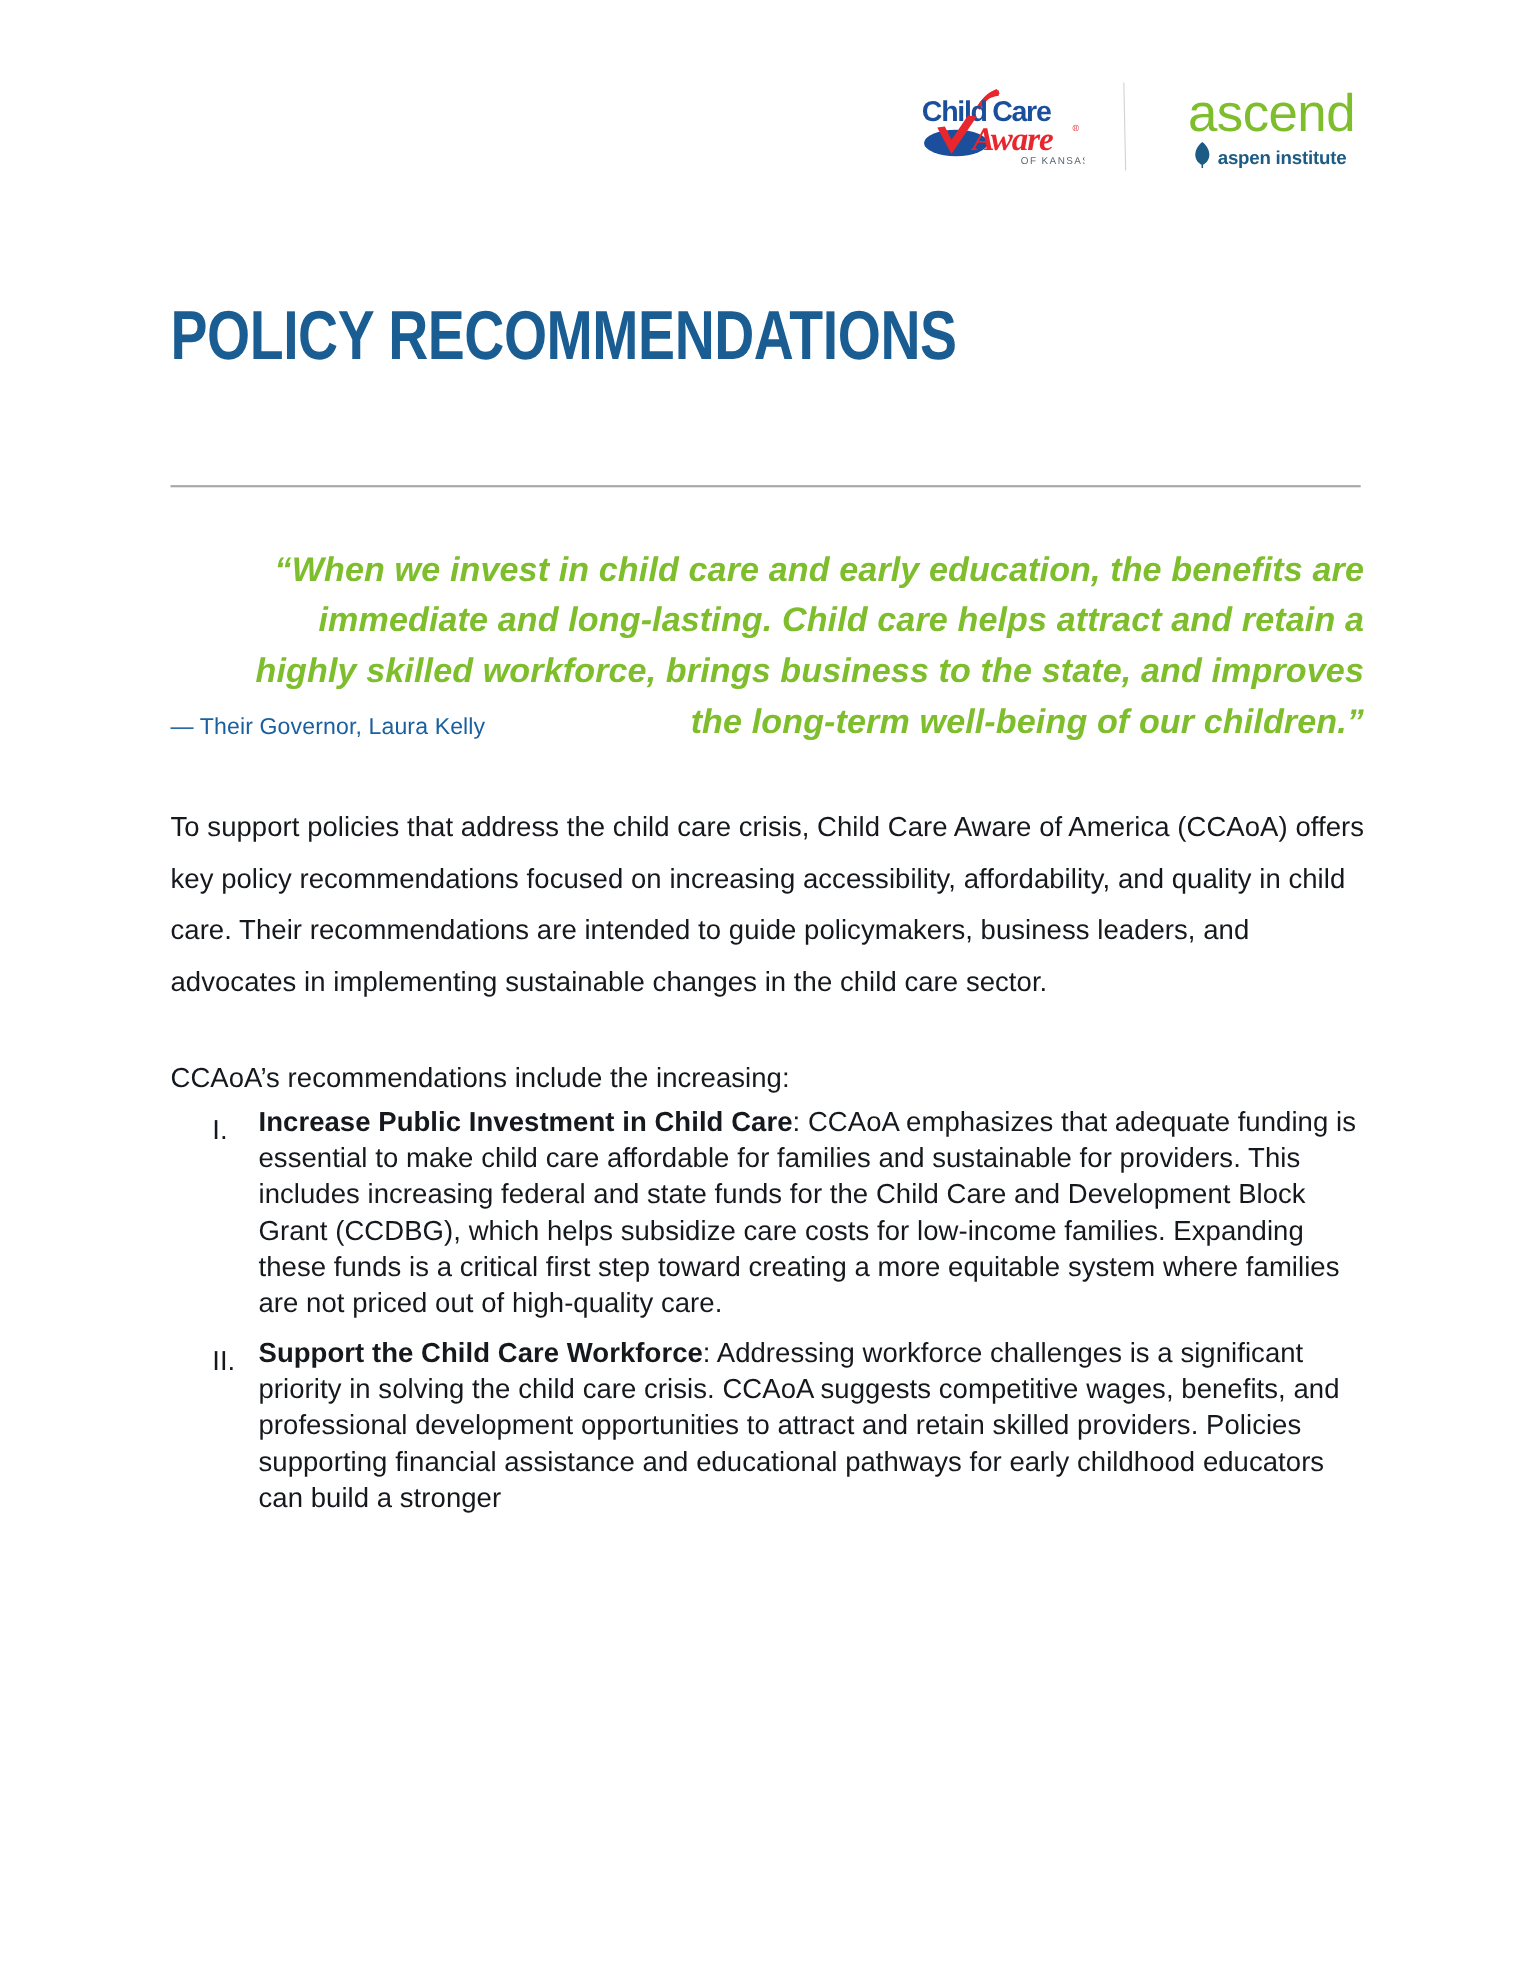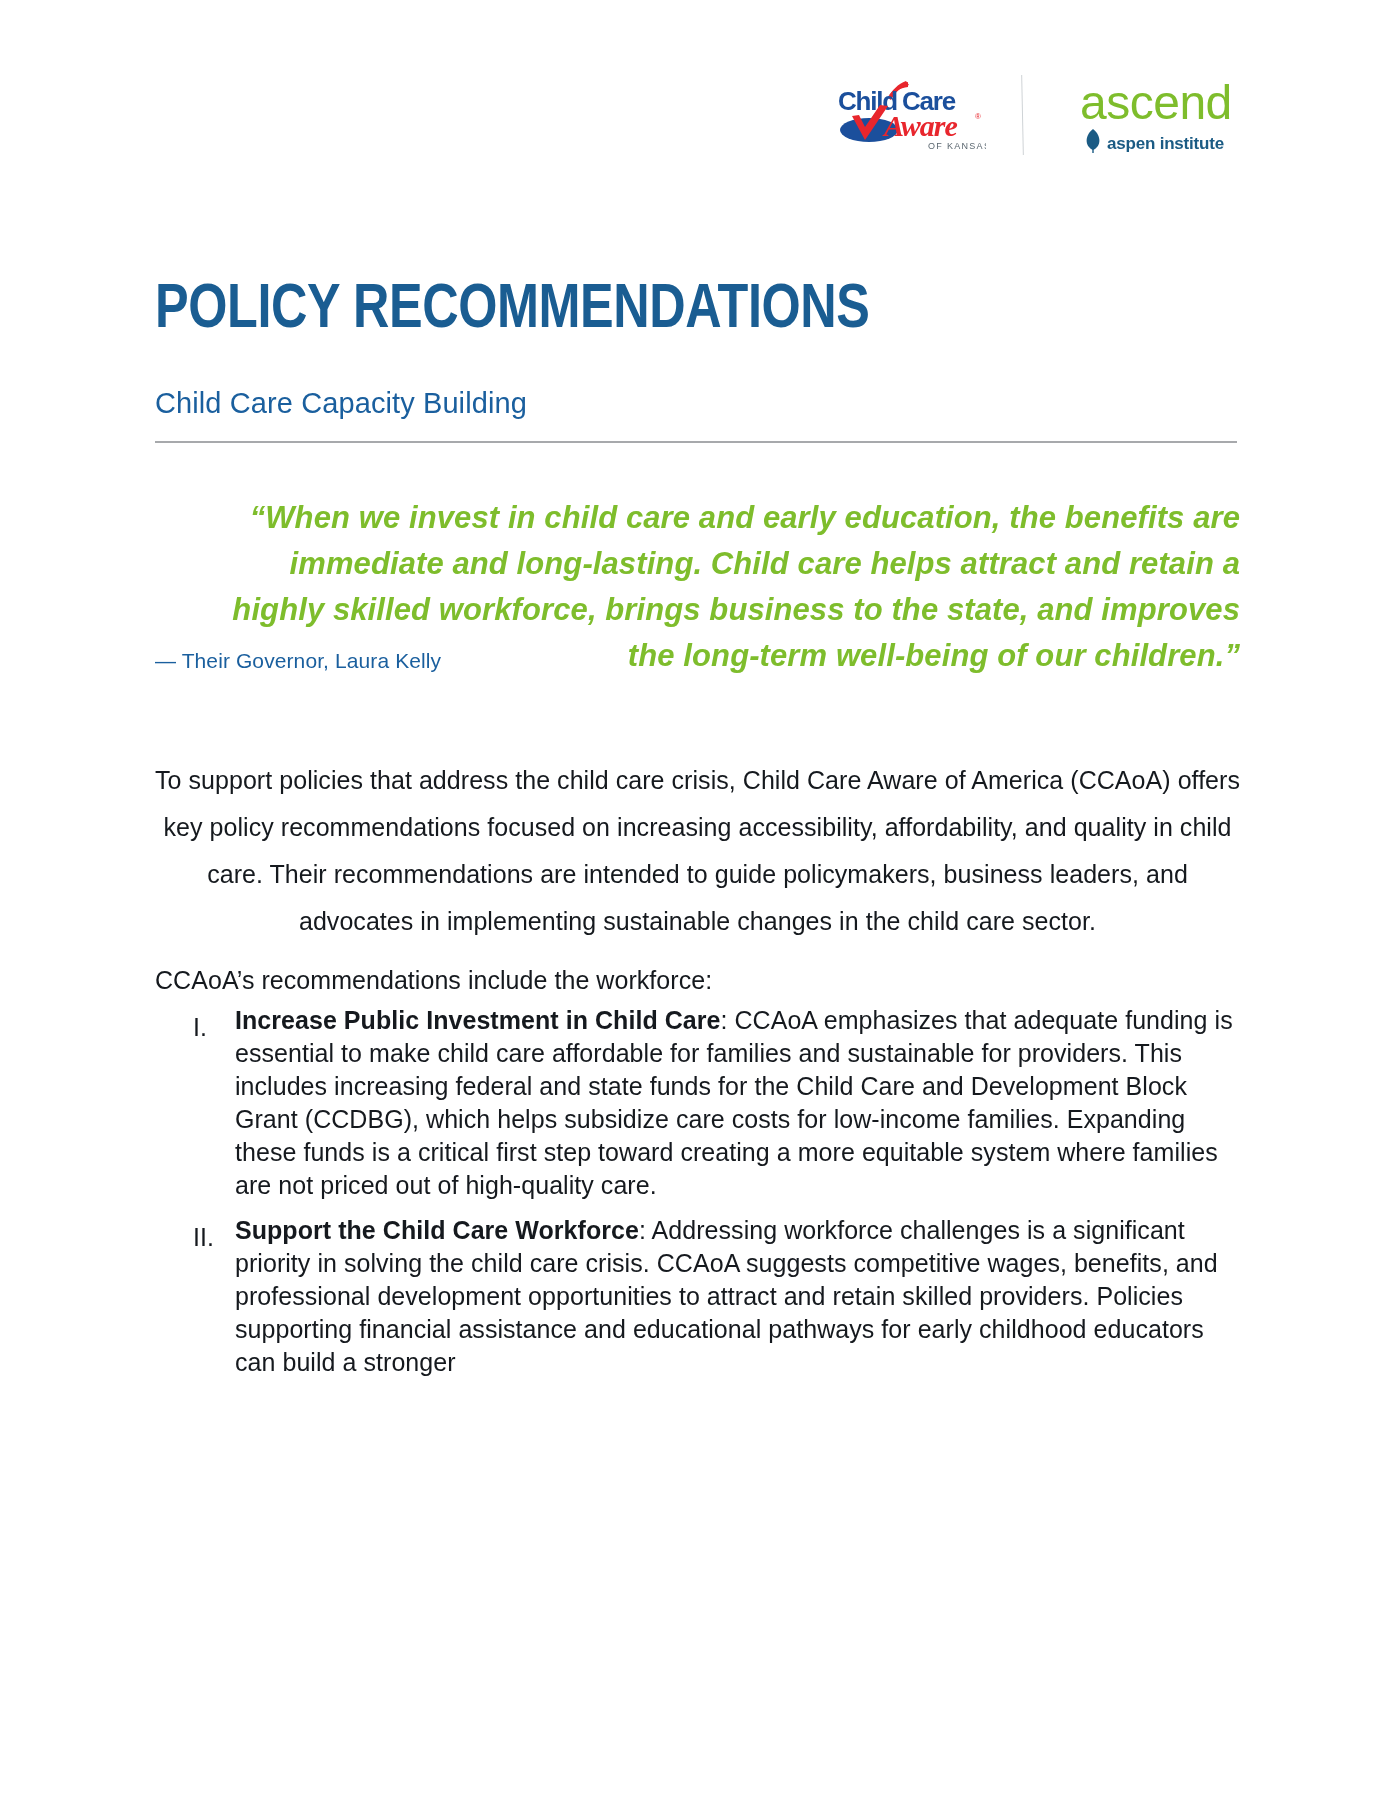--- a/index.html
+++ b/index.html
@@ -118,21 +118,21 @@
   
   .body-para {
     position: absolute;
     left: 155px;
     width: 1085px;
     font-size: 25px;
     line-height: 47px;
     color: #15191e;
     letter-spacing: 0.05px;
   }
-  .para-1 { top: 732px; text-align: center; }
+  .para-1 { top: 704px; }
   .para-2 { top: 932px; }
 
   
   .rec-list {
     position: absolute;
     left: 155px;
     top: 1004px;
     width: 1085px;
   }
   .rec-item {
@@ -195,31 +195,30 @@
 
         <path d="M13 52 C5 58 4 69 13 73 C22 69 21 58 13 52 Z" fill="#1b5b84"></path>
         <path d="M13 66 L13 76" stroke="#1b5b84" stroke-width="1.4"></path>
         <text x="27" y="72" font-family="'Liberation Sans', sans-serif" font-size="17" font-weight="bold" fill="#1b5b84" letter-spacing="-0.2">aspen institute</text>
       </svg>
     </span>
   </div>
 
   <h1 class="title">POLICY RECOMMENDATIONS</h1>
 
-  <h2 class="subtitle">Child Care Capacity Building</h2>
 
   <div class="rule"></div>
 
   <blockquote class="quote">“When we invest in child care and early education, the benefits are immediate and long-lasting. Child care helps attract and retain a highly skilled workforce, brings business to the state, and improves the long-term well-being of our children.”</blockquote>
 
   <div class="attribution">— Their Governor, Laura Kelly</div>
 
   <p class="body-para para-1">To support policies that address the child care crisis, Child Care Aware of America (CCAoA) offers key policy recommendations focused on increasing accessibility, affordability, and quality in child care. Their recommendations are intended to guide policymakers, business leaders, and advocates in implementing sustainable changes in the child care sector.</p>
 
-  <p class="body-para para-2">CCAoA’s recommendations include the workforce:</p>
+  <p class="body-para para-2">CCAoA’s recommendations include the increasing:</p>
 
   <div class="rec-list">
 
     <div class="rec-item">
       <span class="rec-num">I.</span>
       <span class="rec-text"><b>Increase Public Investment in Child Care</b><span>: CCAoA emphasizes that adequate funding is essential to make child care affordable for families and sustainable for providers. This includes increasing federal and state funds for the Child Care and Development Block Grant (CCDBG), which helps subsidize care costs for low-income families. Expanding these funds is a critical first step toward creating a more equitable system where families are not priced out of high-quality care.</span></span>
     </div>
 
     <div class="rec-item">
       <span class="rec-num">II.</span>

